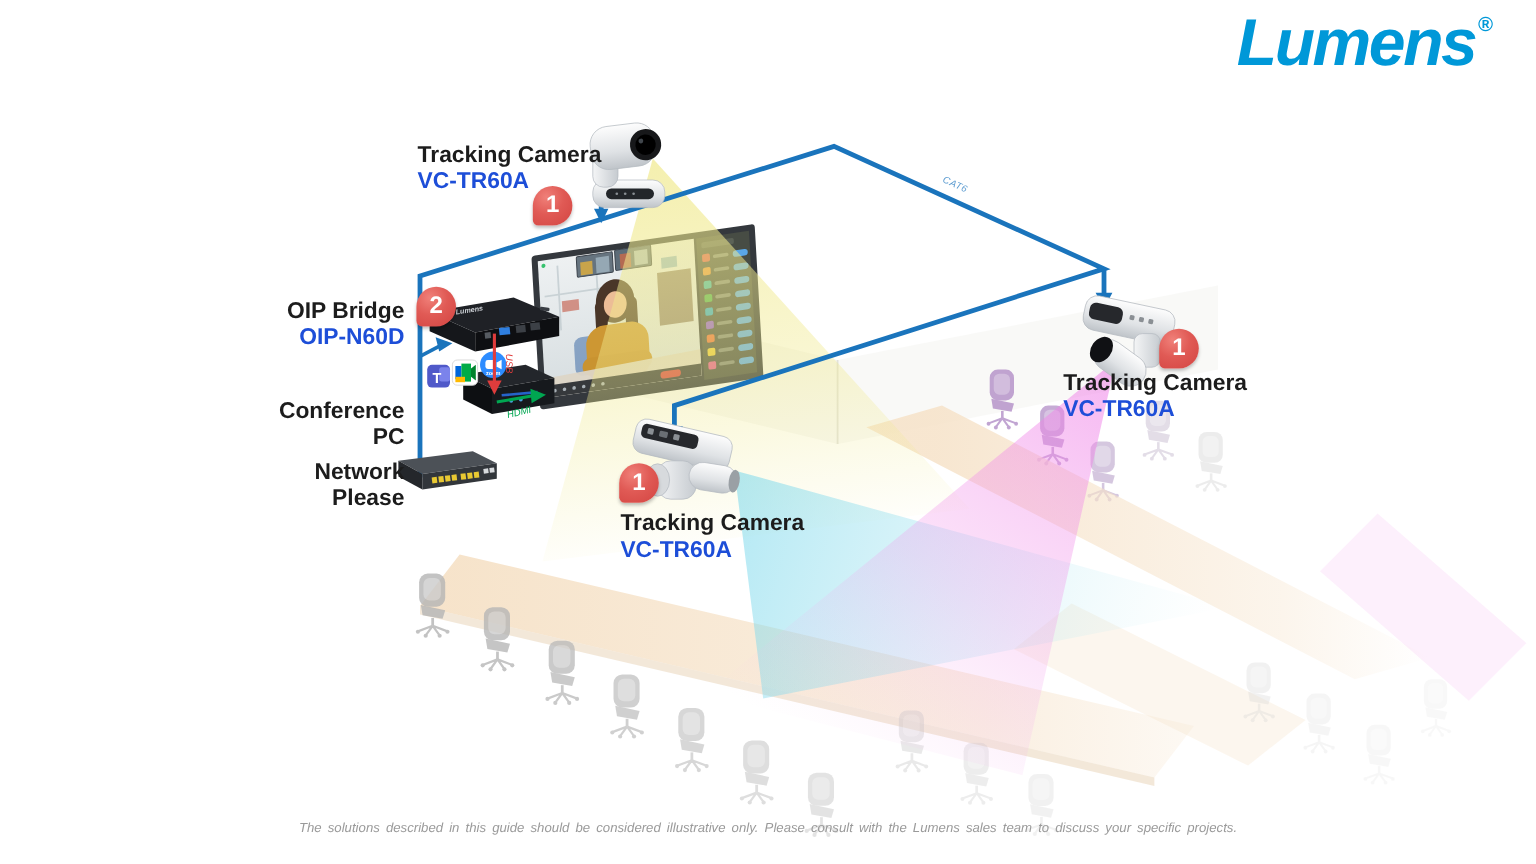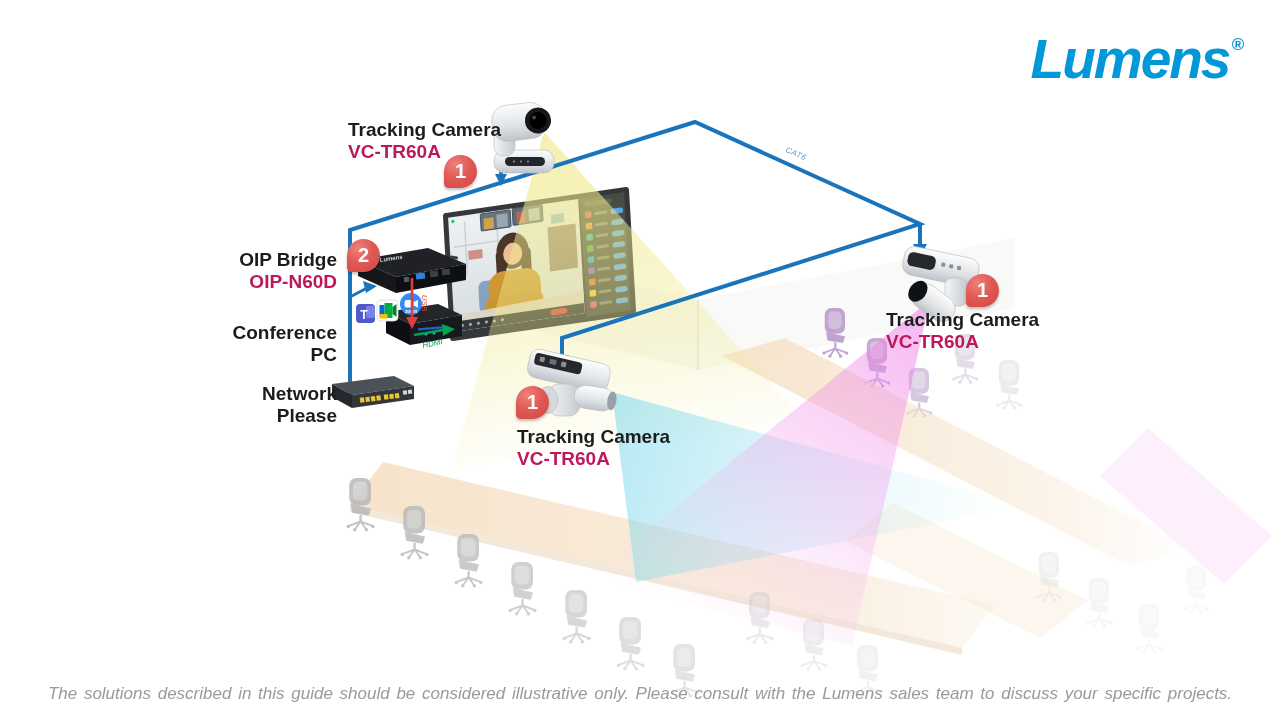--- a/index.html
+++ b/index.html
@@ -2,39 +2,39 @@
 <html><head>
 <meta charset="utf-8">
 <style>
   html,body{margin:0;padding:0;background:#fff;}
   .stage{
     position:relative;width:1280px;height:720px;overflow:hidden;background:#fff;
     font-family:"Liberation Sans", sans-serif;
   }
   .scene{position:absolute;left:0;top:0;}
   .dev-label{position:absolute;font-size:19px;font-weight:bold;color:#1c1c1c;line-height:1.18;white-space:nowrap;}
-  .dev-label .model{color:#be185d;}
+  .dev-label .model{color:#1d4ed8;}
   .align-right{text-align:right;margin-left:48px;}
   .badge{
     position:absolute;width:33px;height:33px;
     border-radius:50% 50% 50% 14%;
     background:radial-gradient(circle at 34% 28%, #f08079 0%, #e05a55 45%, #d34441 100%);
     box-shadow:0 2px 3px rgba(0,0,0,.25);
     color:#fff;font-weight:bold;font-size:20px;
     display:flex;align-items:center;justify-content:center;
   }
   .logo{
-    position:absolute;right:36px;top:32px;
+    position:absolute;right:36px;top:8px;
     color:#0098d8;font-size:55px;font-weight:bold;font-style:italic;
     letter-spacing:-2px;line-height:1;
   }
   .logo sup{font-size:17px;font-weight:bold;vertical-align:28px;letter-spacing:0;margin-left:2px;}
   .footer{
     position:absolute;left:0;right:0;top:684px;text-align:center;
-    color:#9a9a9a;font-size:17px;font-style:italic;word-spacing:2px;
+    color:#9a9a9a;font-size:11px;font-style:italic;word-spacing:2px;
   }
 </style>
 </head>
 <body>
 
 <div class="stage">
 
 <svg class="scene" width="1280" height="720" viewBox="0 0 1280 720">
   <defs>
     <linearGradient id="metal" x1="0" y1="0" x2="0" y2="1">
@@ -364,21 +364,21 @@
   <div class="model">VC-TR60A</div>
 </div>
 <div class="dev-label" style="left:517px;top:426px;">
   <div>Tracking Camera</div>
   <div class="model">VC-TR60A</div>
 </div>
 <div class="dev-label align-right" style="right:943px;top:249px;">
   <div>OIP Bridge</div>
   <div class="model">OIP-N60D</div>
 </div>
-<div class="dev-label align-right" style="right:943px;top:322px;">
+<div class="dev-label align-right" style="right:943px;top:332px;">
   <div>Conference</div>
   <div>PC</div>
 </div>
 <div class="dev-label align-right" style="right:943px;top:383px;">
   <div>Network</div>
   <div>Please</div>
 </div>
 
 <div class="badge" style="left:444px;top:155px;">1</div>
 <div class="badge" style="left:347px;top:239px;">2</div>

